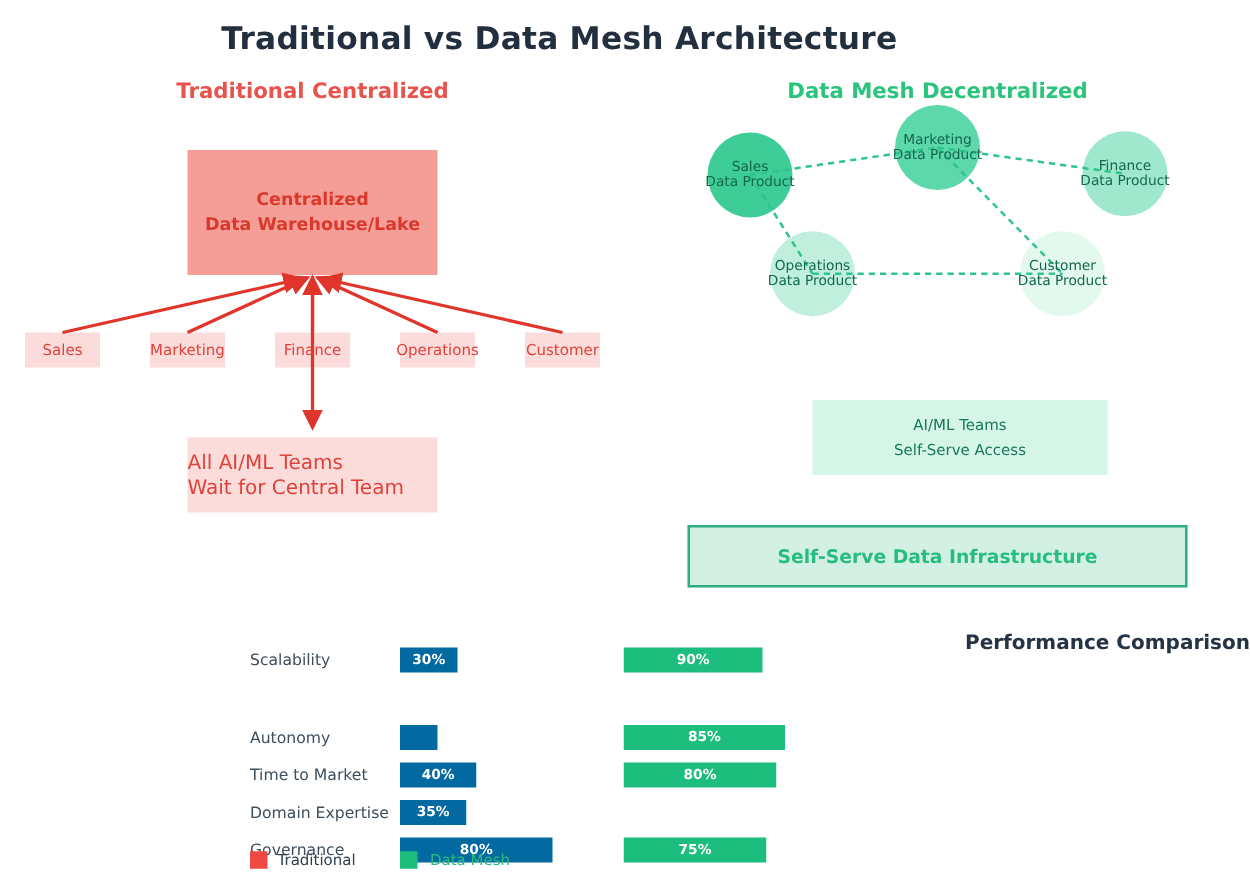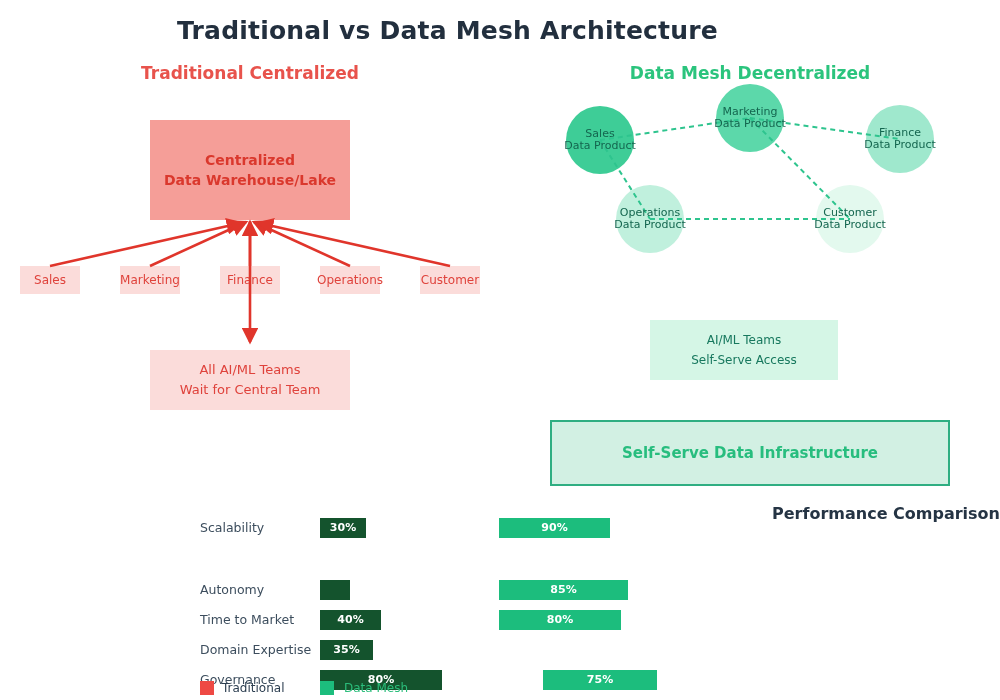--- a/index.html
+++ b/index.html
@@ -16,41 +16,41 @@
   .sec-title.trad{left:0;color:#e8534c;}
   .sec-title.mesh{left:500px;color:#2bc47d;}
   
   .warehouse-box{left:150px;top:120px;width:200px;height:100px;background:#f59e98;
     display:flex;flex-direction:column;justify-content:center;align-items:center;
     font-size:14px;font-weight:bold;color:#da382d;line-height:20px;text-align:center;}
   .dept-box{top:266px;width:60px;height:28px;background:#fbdcda;
     display:flex;justify-content:center;align-items:center;
     font-size:12px;color:#df423b;}
   .bottleneck-box{left:150px;top:350px;width:200px;height:60px;background:#fbdcda;
-    display:flex;flex-direction:column;justify-content:center;align-items:center;
-    font-size:13px;color:#df423b;line-height:20px;text-align:center;}
+    display:flex;flex-direction:column;justify-content:center;align-items:flex-start;
+    font-size:16px;color:#df423b;line-height:20px;text-align:center;}
   .arrow-layer{left:0;top:0;pointer-events:none;}
   
   .node-label{width:110px;margin-left:-55px;text-align:center;
     font-size:11px;line-height:12px;color:#14664f;}
-  .access-box{left:650px;top:320px;width:188px;height:60px;background:#d5f6e6;
+  .access-box{left:650px;top:320px;width:236px;height:60px;background:#d5f6e6;
     display:flex;flex-direction:column;justify-content:center;align-items:center;
     font-size:12px;color:#17785e;line-height:20px;text-align:center;}
-  .infra-box{left:550px;top:420px;width:400px;height:66px;background:#d2f0e3;
+  .infra-box{left:550px;top:420px;width:400px;height:50px;background:#d2f0e3;
     border:2px solid #2fae82;display:flex;justify-content:center;align-items:center;
     font-size:15px;font-weight:bold;color:#27bd7e;}
   
   .chart-title{left:0;top:504px;width:1000px;text-align:right;
     font-size:16px;font-weight:bold;color:#253444;padding-left:21px;}
   .crow{left:0;width:1000px;height:20px;}
   .clabel{position:absolute;left:200px;top:0;line-height:20px;
     font-size:12.5px;color:#3c4d5d;white-space:nowrap;}
   .bar{position:absolute;top:0;height:20px;text-align:center;color:#ffffff;
     font-weight:bold;font-size:11px;line-height:20px;overflow:hidden;white-space:nowrap;}
-  .bar.t{left:320px;background:#14532d;}
+  .bar.t{left:320px;background:#0369a1;}
   .bar.m{left:499px;background:#1cbd7d;}
   .legend{left:0;top:681px;width:1000px;height:14px;}
   .swatch{position:absolute;top:0;width:14px;height:14px;}
   .swatch.t{left:200px;background:#ee4944;}
   .swatch.m{left:320px;background:#1cbd7d;}
   .legend-label{position:absolute;top:0;line-height:14px;font-size:12px;white-space:nowrap;}
   .legend-label.t{left:222px;color:#2c3e50;}
   .legend-label.m{left:344px;color:#2bbd7b;}
 </style>
 </head>
@@ -151,21 +151,21 @@
     <div class="bar t" style="width: 61px;"><span>40%</span></div>
     <div class="bar m" style="width: 122px;"><span>80%</span></div>
   </div>
   <div class="abs crow" style="top:640px">
     <div class="clabel">Domain Expertise</div>
     <div class="bar t" style="width: 53px;"><span>35%</span></div>
   </div>
   <div class="abs crow" style="top:670px">
     <div class="clabel">Governance</div>
     <div class="bar t" style="width: 122px;"><span>80%</span></div>
-    <div class="bar m" style="width: 114px; margin-left: 44px;"><span>75%</span></div>
+    <div class="bar m" style="width: 114px;"><span>75%</span></div>
   </div>
 
   <div class="abs legend">
     <div class="swatch t"></div>
     <div class="legend-label t">Traditional</div>
     <div class="swatch m"></div>
     <div class="legend-label m">Data Mesh</div>
   </div>
 
 </div>

